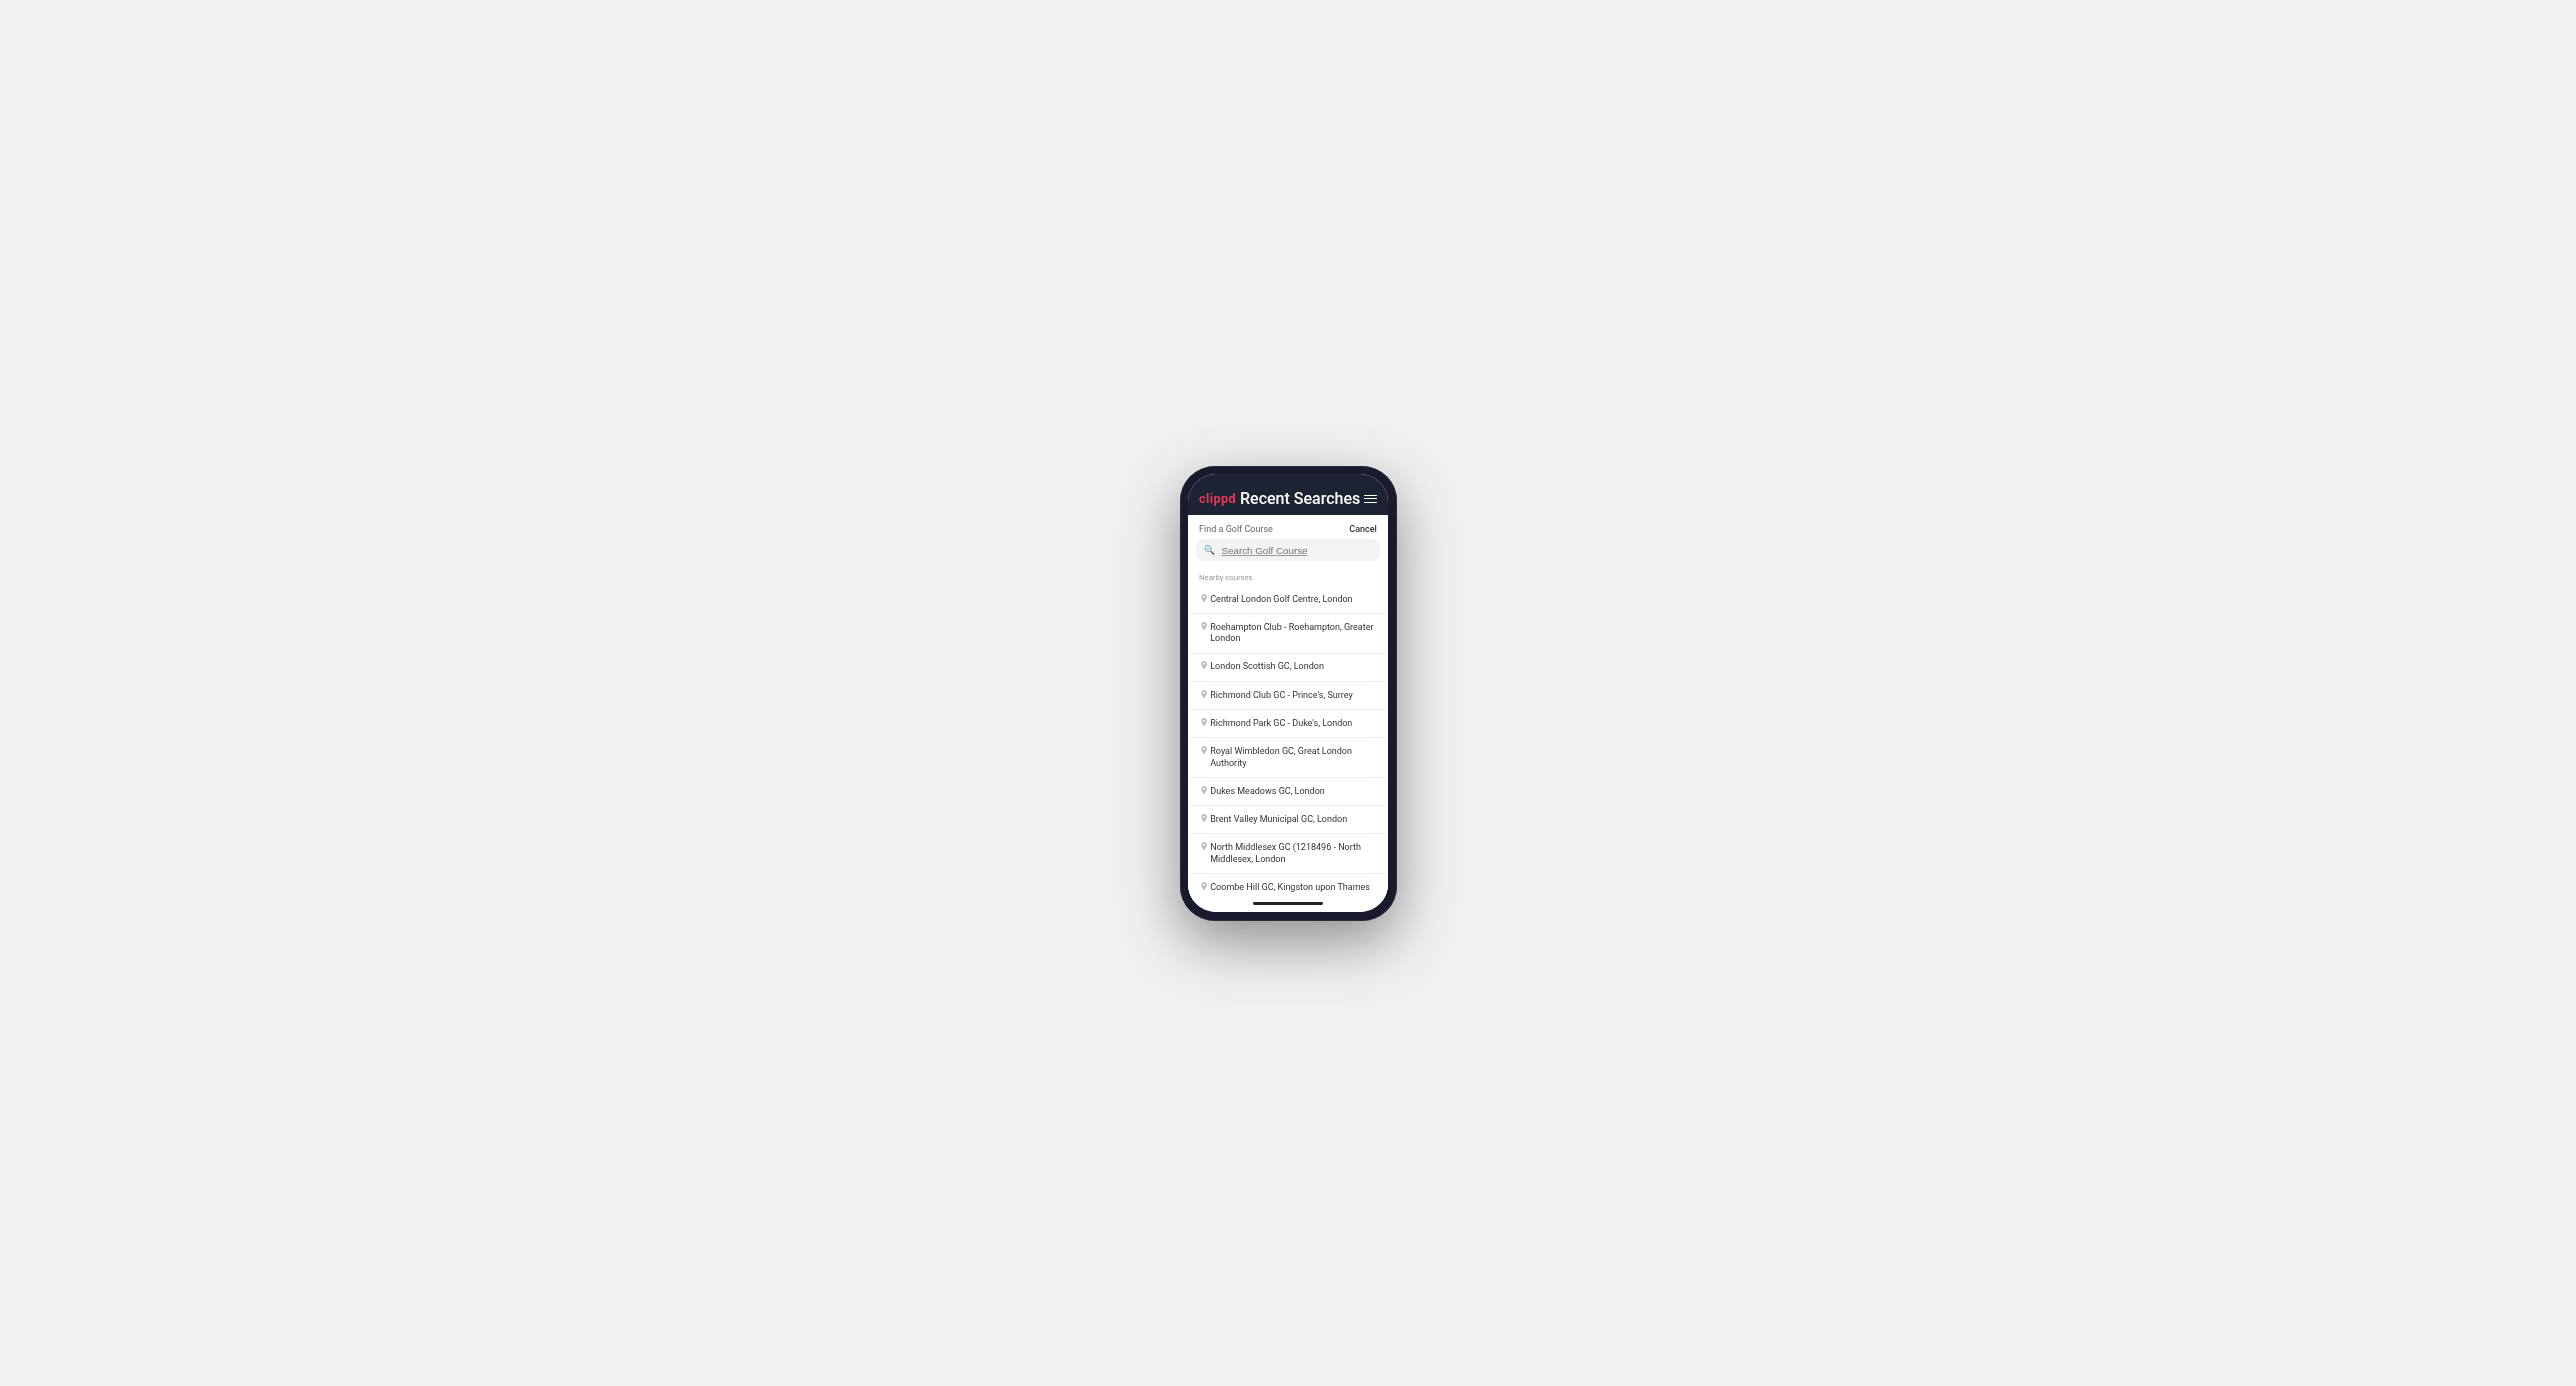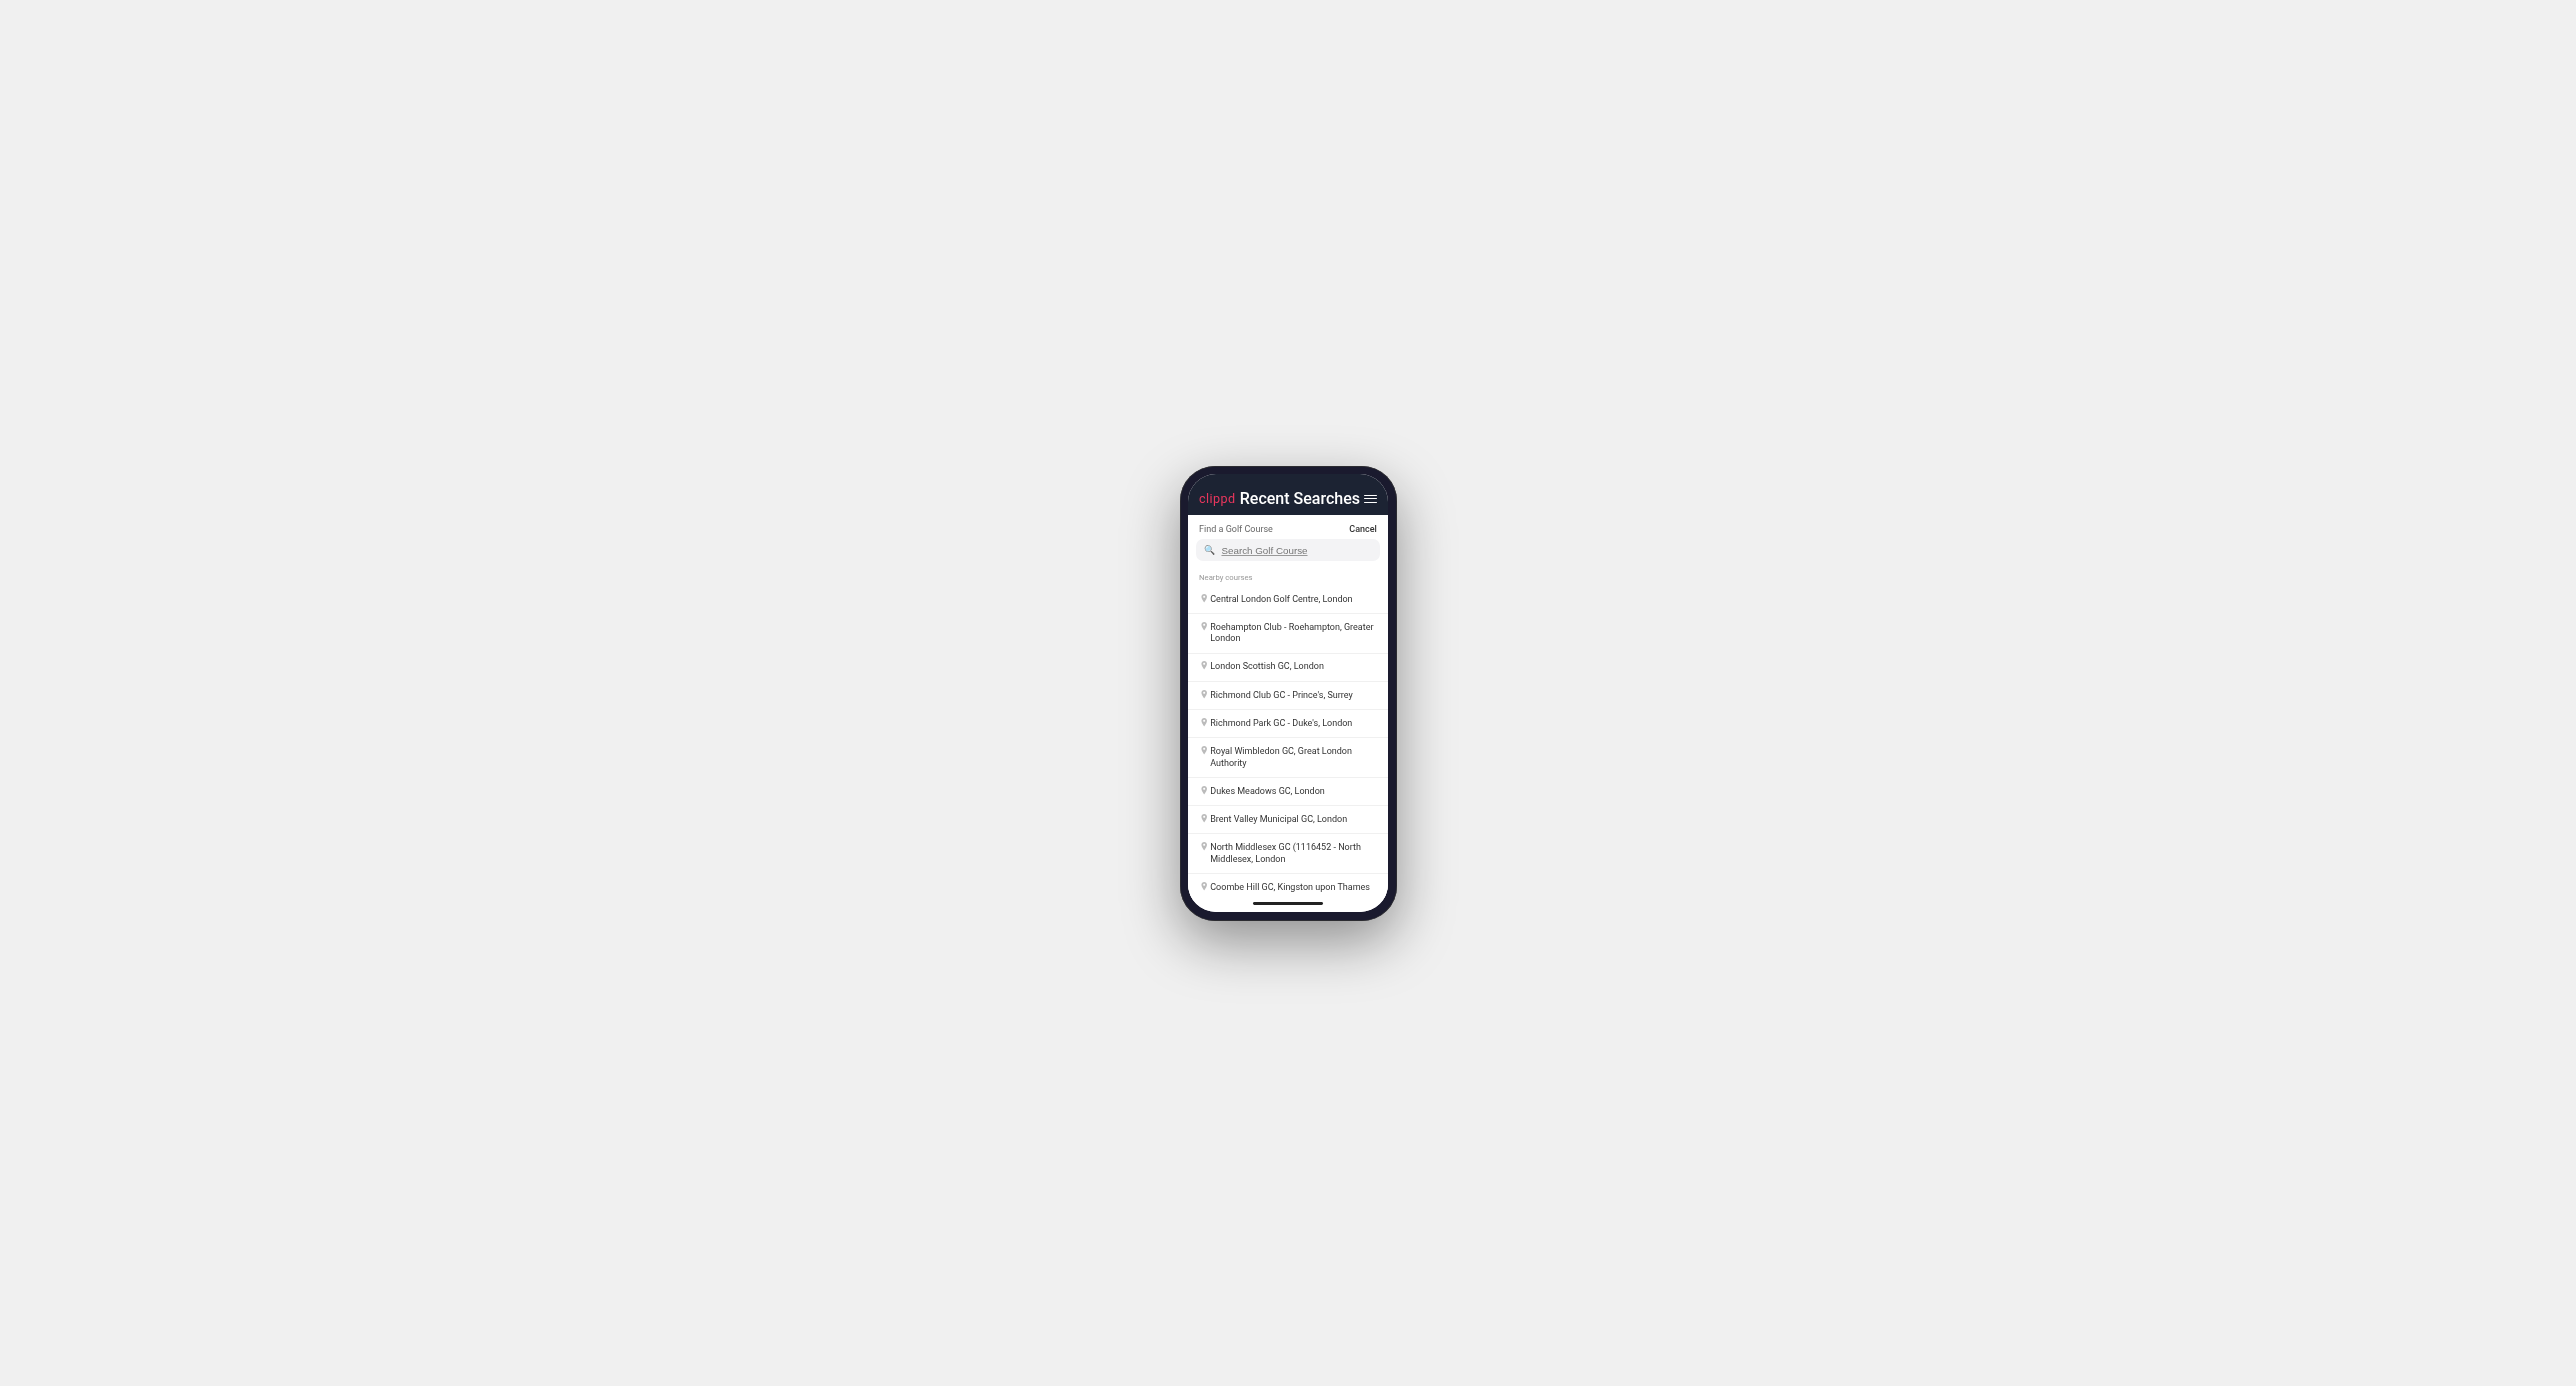--- a/index.html
+++ b/index.html
@@ -45,21 +45,21 @@
       background: #1c2333;
       padding: 7px 11.2px;
       display: flex;
       align-items: center;
       justify-content: space-between;
       flex-shrink: 0;
     }
 
     .nav-logo {
       font-size: 12.6px;
-      font-weight: 400;
+      font-weight: 700;
       color: #e8365d;
       letter-spacing: 0.4px;
     }
 
     .nav-title {
       font-size: 16px;
       color: #fff;
       font-weight: 500;
     }
 
@@ -284,21 +284,21 @@
             <li class="course-item">
               <span class="pin-icon"><svg width="8.4" height="9.8" viewBox="0 0 12 14" fill="none" xmlns="http://www.w3.org/2000/svg">
       <path d="M6 0C3.79 0 2 1.79 2 4c0 3 4 8 4 8s4-5 4-8c0-2.21-1.79-4-4-4zm0 5.5C5.17 5.5 4.5 4.83 4.5 4S5.17 2.5 6 2.5 7.5 3.17 7.5 4 6.83 5.5 6 5.5z" fill="#bbb"></path>
     </svg></span>
               <span class="course-name">Brent Valley Municipal GC, London</span>
             </li>
             <li class="course-item">
               <span class="pin-icon"><svg width="8.4" height="9.8" viewBox="0 0 12 14" fill="none" xmlns="http://www.w3.org/2000/svg">
       <path d="M6 0C3.79 0 2 1.79 2 4c0 3 4 8 4 8s4-5 4-8c0-2.21-1.79-4-4-4zm0 5.5C5.17 5.5 4.5 4.83 4.5 4S5.17 2.5 6 2.5 7.5 3.17 7.5 4 6.83 5.5 6 5.5z" fill="#bbb"></path>
     </svg></span>
-              <span class="course-name">North Middlesex GC (1116452 - North Middlesex, London</span>
+              <span class="course-name">North Middlesex GC (1218496 - North Middlesex, London</span>
             </li>
             <li class="course-item">
               <span class="pin-icon"><svg width="8.4" height="9.8" viewBox="0 0 12 14" fill="none" xmlns="http://www.w3.org/2000/svg">
       <path d="M6 0C3.79 0 2 1.79 2 4c0 3 4 8 4 8s4-5 4-8c0-2.21-1.79-4-4-4zm0 5.5C5.17 5.5 4.5 4.83 4.5 4S5.17 2.5 6 2.5 7.5 3.17 7.5 4 6.83 5.5 6 5.5z" fill="#bbb"></path>
     </svg></span>
               <span class="course-name">Coombe Hill GC, Kingston upon Thames</span>
             </li>
           </ul>
       </div>
 

